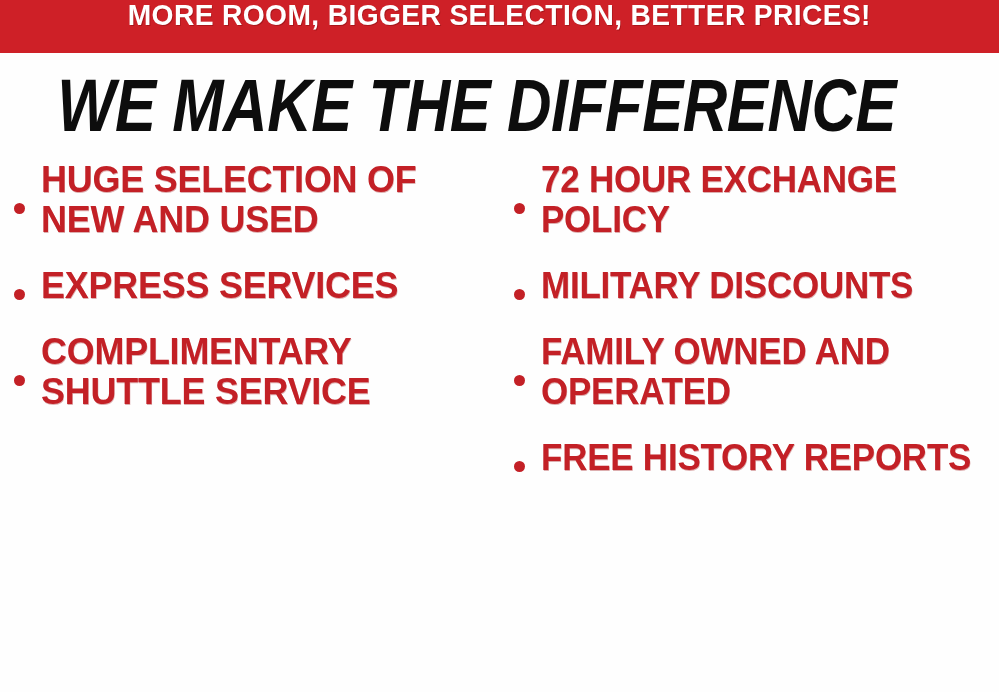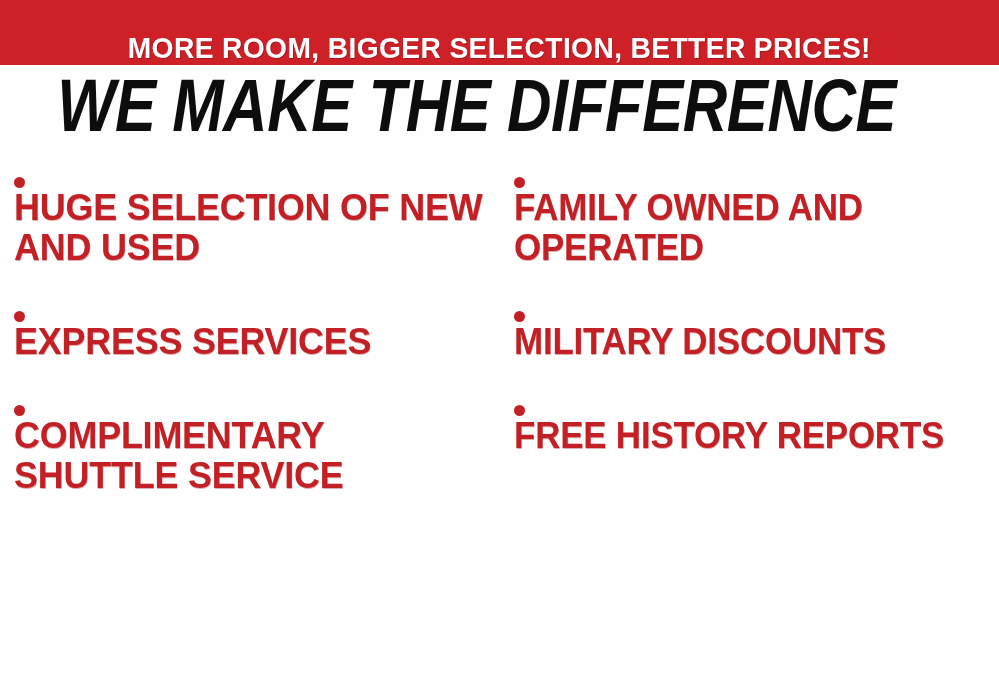--- a/index.html
+++ b/index.html
@@ -21,24 +21,24 @@
     background: #fefefe;
     box-sizing: border-box;
   }
 
   
   .banner {
     position: absolute;
     left: 0;
     top: 0;
     width: 999px;
-    height: 65px;
+    height: 53px;
     background: #ce2027;
     display: flex;
-    align-items: flex-end;
+    align-items: flex-start;
     justify-content: center;
     overflow: hidden;
   }
   .banner-text {
     color: #ffffff;
     font-family: "Liberation Sans", sans-serif;
     font-weight: bold;
     font-size: 30px;
     line-height: 1;
     letter-spacing: 0.4px;
@@ -87,23 +87,22 @@
     left: 14px;
     width: 490px;
   }
   .col-right {
     left: 514px;
     width: 485px;
   }
 
   .bullet-item {
     display: flex;
-    align-items: flex-start;
+    align-items: center;
     margin-bottom: 26px;
-    flex-direction: column;
   }
   .bullet-dot {
     flex: 0 0 auto;
     width: 11px;
     height: 11px;
     border-radius: 50%;
     background: #c32026;
     margin-top: 17px;
     margin-right: 16px;
   }
@@ -154,31 +153,35 @@
 
       <div class="bullet-item">
         <span class="bullet-dot"></span>
         <span class="bullet-label">COMPLIMENTARY SHUTTLE SERVICE</span>
       </div>
 
     </div>
 
     <div class="col col-right">
 
+      <div class="bullet-item">
+        <span class="bullet-dot"></span>
+        <span class="bullet-label">72 HOUR EXCHANGE POLICY</span>
+      </div>
 
 
 
       <div class="bullet-item">
         <span class="bullet-dot"></span>
-        <span class="bullet-label">FAMILY OWNED AND OPERATED</span>
+        <span class="bullet-label">MILITARY DISCOUNTS</span>
       </div>
 
       <div class="bullet-item">
         <span class="bullet-dot"></span>
-        <span class="bullet-label">MILITARY DISCOUNTS</span>
+        <span class="bullet-label">FAMILY OWNED AND OPERATED</span>
       </div>
 
       <div class="bullet-item">
         <span class="bullet-dot"></span>
         <span class="bullet-label">FREE HISTORY REPORTS</span>
       </div>
 
     </div>
 
   </div>

